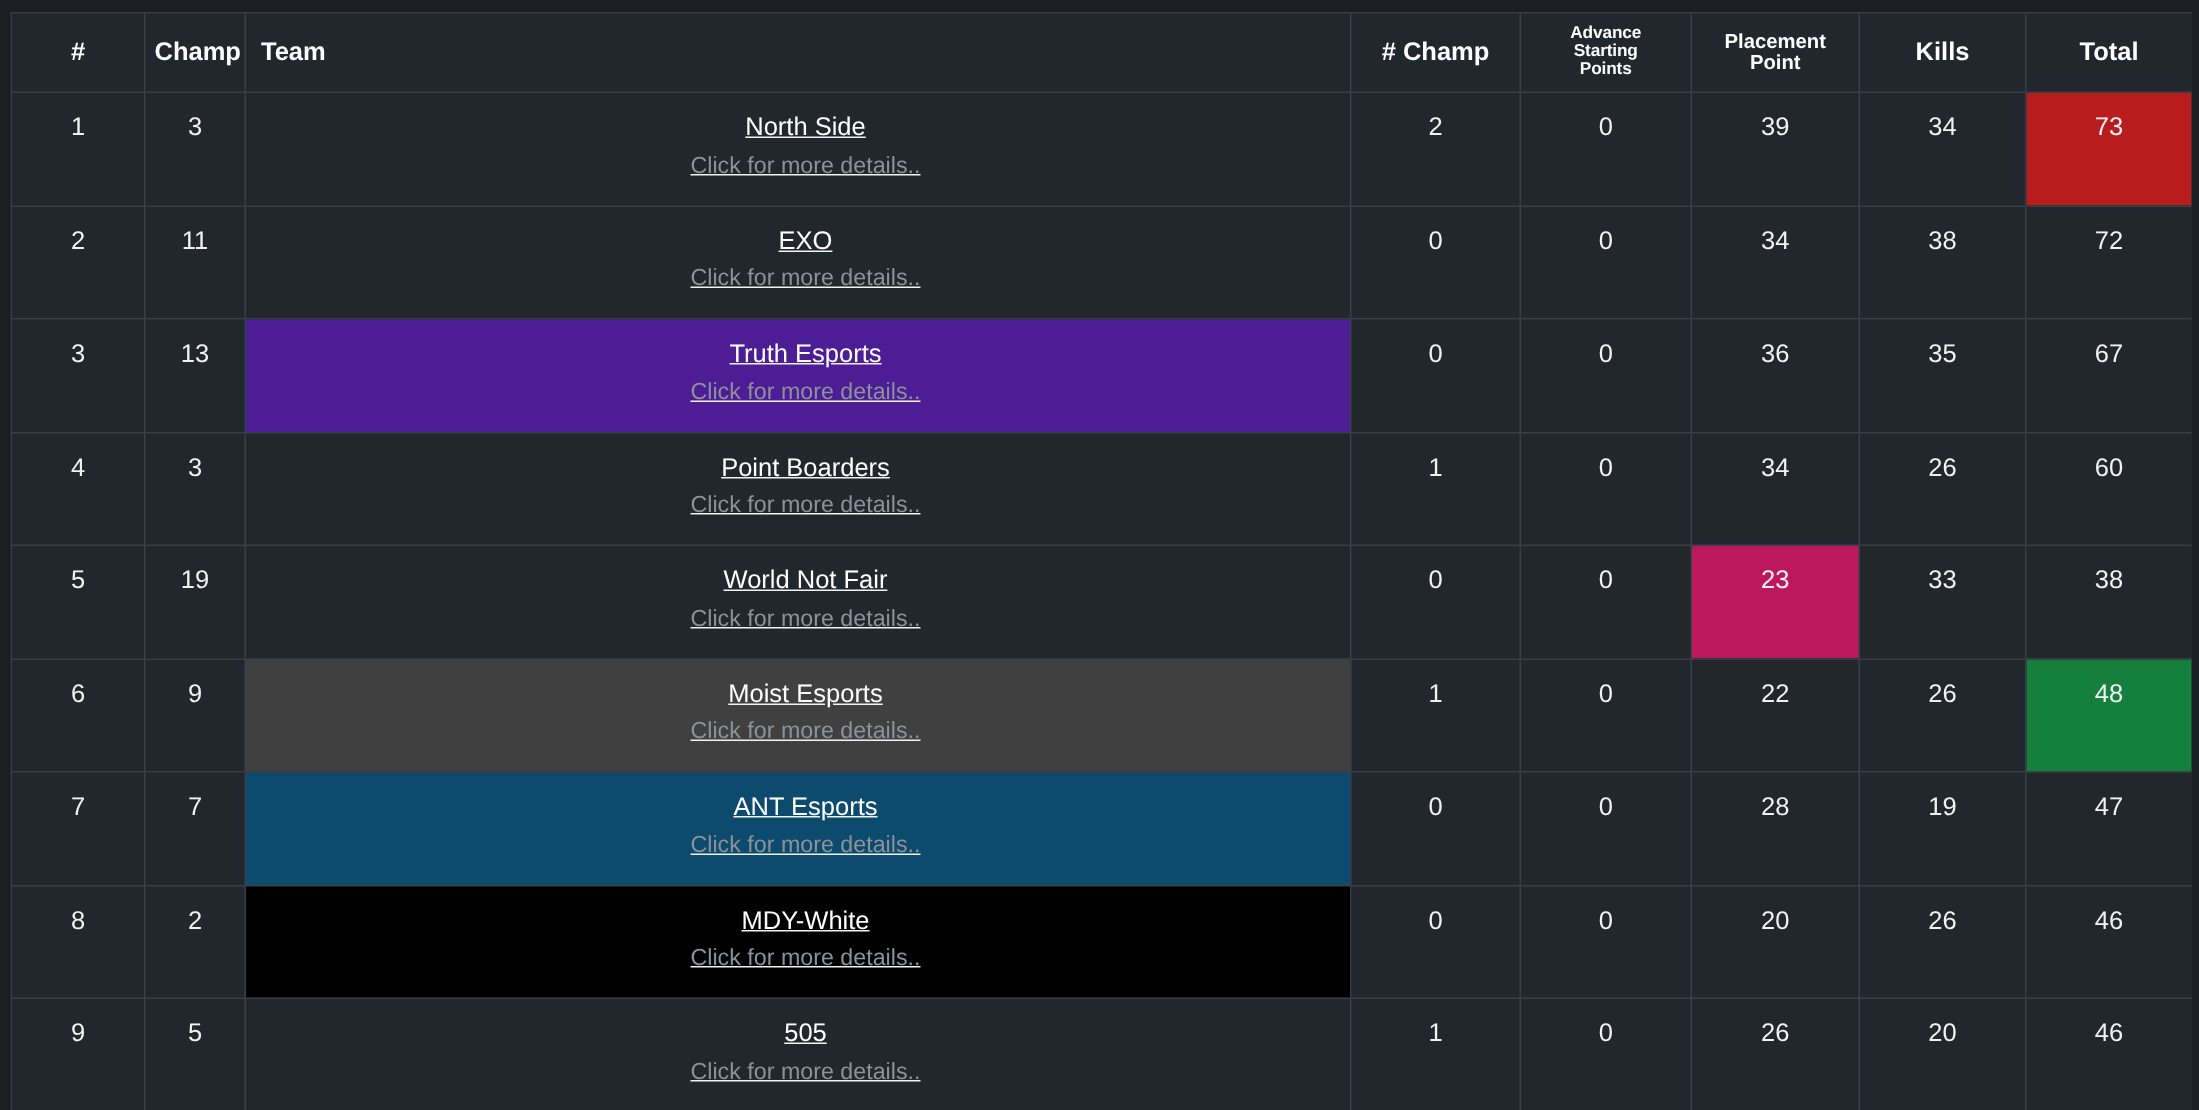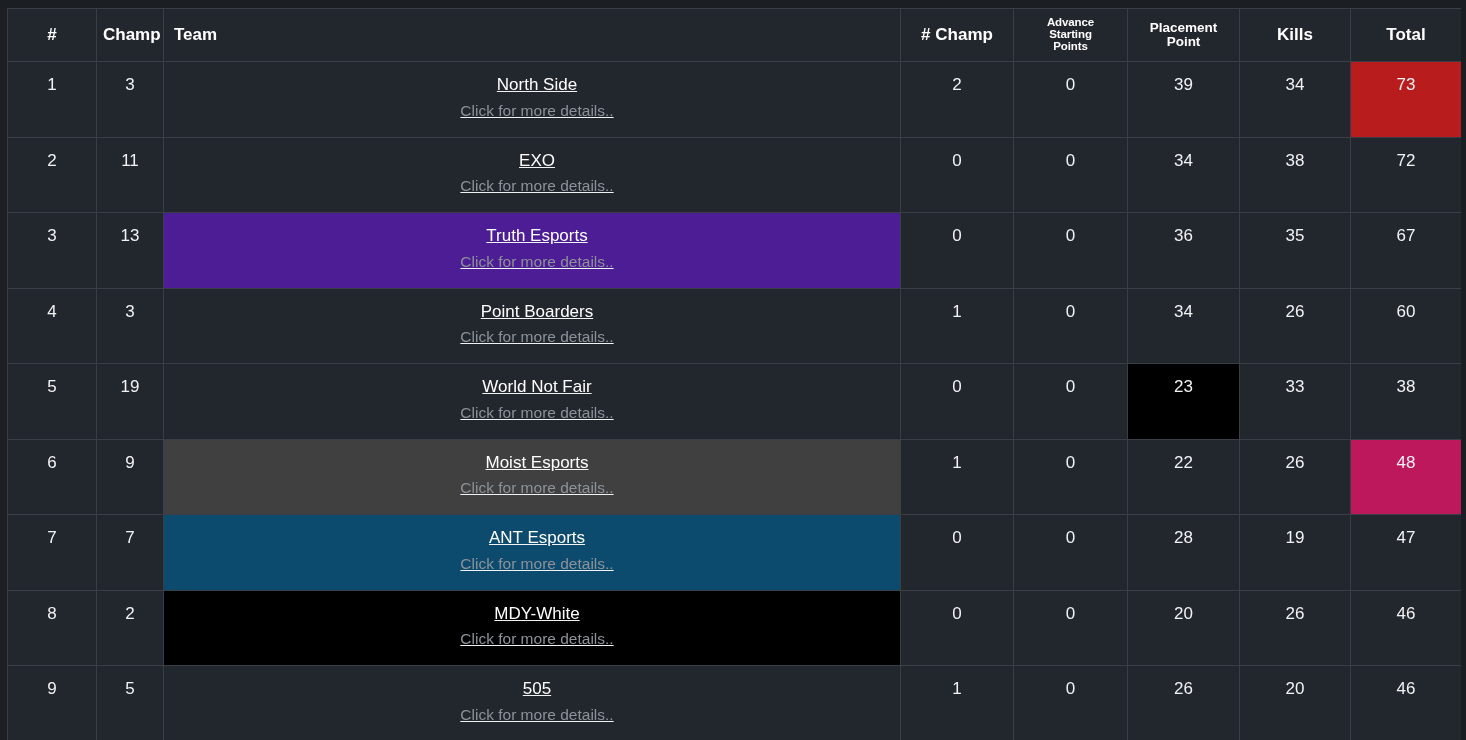--- a/index.html
+++ b/index.html
@@ -194,36 +194,36 @@
         </tr>
         <tr>
           <td style="background: rgb(34, 38, 45); border-color: rgb(58, 63, 71);">5</td>
           <td style="background: rgb(34, 38, 45); border-color: rgb(58, 63, 71);">19</td>
           <td class="td-team" style="background: rgb(34, 38, 45); border-color: rgb(58, 63, 71);">
             <span class="team-name">World Not Fair</span>
             <span class="team-sub" style="color: rgb(141, 146, 153);">Click for more details..</span>
           </td>
           <td style="background: rgb(34, 38, 45); border-color: rgb(58, 63, 71);">0</td>
           <td style="background: rgb(34, 38, 45); border-color: rgb(58, 63, 71);">0</td>
-          <td style="background: #000000; border-color: rgb(58, 63, 71);">23</td>
+          <td style="background: #be185d; border-color: rgb(58, 63, 71);">23</td>
           <td style="background: rgb(34, 38, 45); border-color: rgb(58, 63, 71);">33</td>
           <td style="background: rgb(34, 38, 45); border-color: rgb(58, 63, 71);">38</td>
         </tr>
         <tr>
           <td style="background: rgb(34, 38, 45); border-color: rgb(58, 63, 71);">6</td>
           <td style="background: rgb(34, 38, 45); border-color: rgb(58, 63, 71);">9</td>
           <td class="td-team" style="background: #404040; border-color: rgb(58, 63, 71);">
             <span class="team-name">Moist Esports</span>
             <span class="team-sub" style="color: rgb(141, 146, 153);">Click for more details..</span>
           </td>
           <td style="background: rgb(34, 38, 45); border-color: rgb(58, 63, 71);">1</td>
           <td style="background: rgb(34, 38, 45); border-color: rgb(58, 63, 71);">0</td>
           <td style="background: rgb(34, 38, 45); border-color: rgb(58, 63, 71);">22</td>
           <td style="background: rgb(34, 38, 45); border-color: rgb(58, 63, 71);">26</td>
-          <td style="background: #be185d; border-color: rgb(58, 63, 71);">48</td>
+          <td style="background: #15803d; border-color: rgb(58, 63, 71);">48</td>
         </tr>
         <tr>
           <td style="background: rgb(34, 38, 45); border-color: rgb(58, 63, 71);">7</td>
           <td style="background: rgb(34, 38, 45); border-color: rgb(58, 63, 71);">7</td>
           <td class="td-team" style="background: #0c4a6e; border-color: rgb(58, 63, 71);">
             <span class="team-name">ANT Esports</span>
             <span class="team-sub" style="color: rgb(141, 146, 153);">Click for more details..</span>
           </td>
           <td style="background: rgb(34, 38, 45); border-color: rgb(58, 63, 71);">0</td>
           <td style="background: rgb(34, 38, 45); border-color: rgb(58, 63, 71);">0</td>

